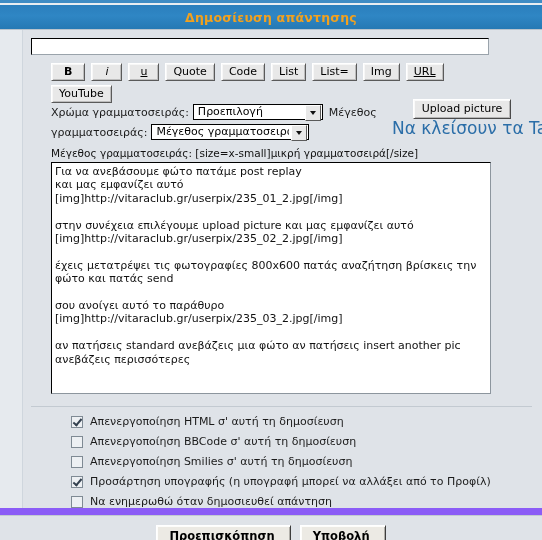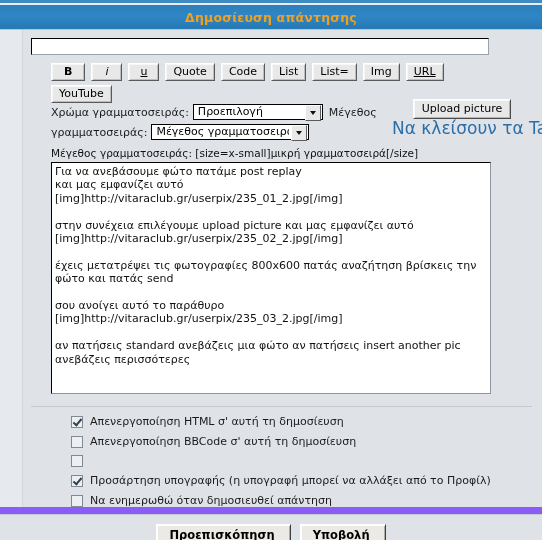--- a/index.html
+++ b/index.html
@@ -384,20 +384,21 @@
         <div class="optrow">
           <span class="cb checked"></span>
           <span class="optlabel">Απενεργοποίηση HTML σ' αυτή τη δημοσίευση</span>
         </div>
         <div class="optrow">
           <span class="cb"></span>
           <span class="optlabel">Απενεργοποίηση BBCode σ' αυτή τη δημοσίευση</span>
         </div>
         <div class="optrow">
           <span class="cb"></span>
+          <span class="optlabel">Απενεργοποίηση Smilies σ' αυτή τη δημοσίευση</span>
         </div>
         <div class="optrow">
           <span class="cb checked"></span>
           <span class="optlabel">Προσάρτηση υπογραφής (η υπογραφή μπορεί να αλλάξει από το Προφίλ)</span>
         </div>
         <div class="optrow">
           <span class="cb"></span>
           <span class="optlabel">Να ενημερωθώ όταν δημοσιευθεί απάντηση</span>
         </div>
       </div>

